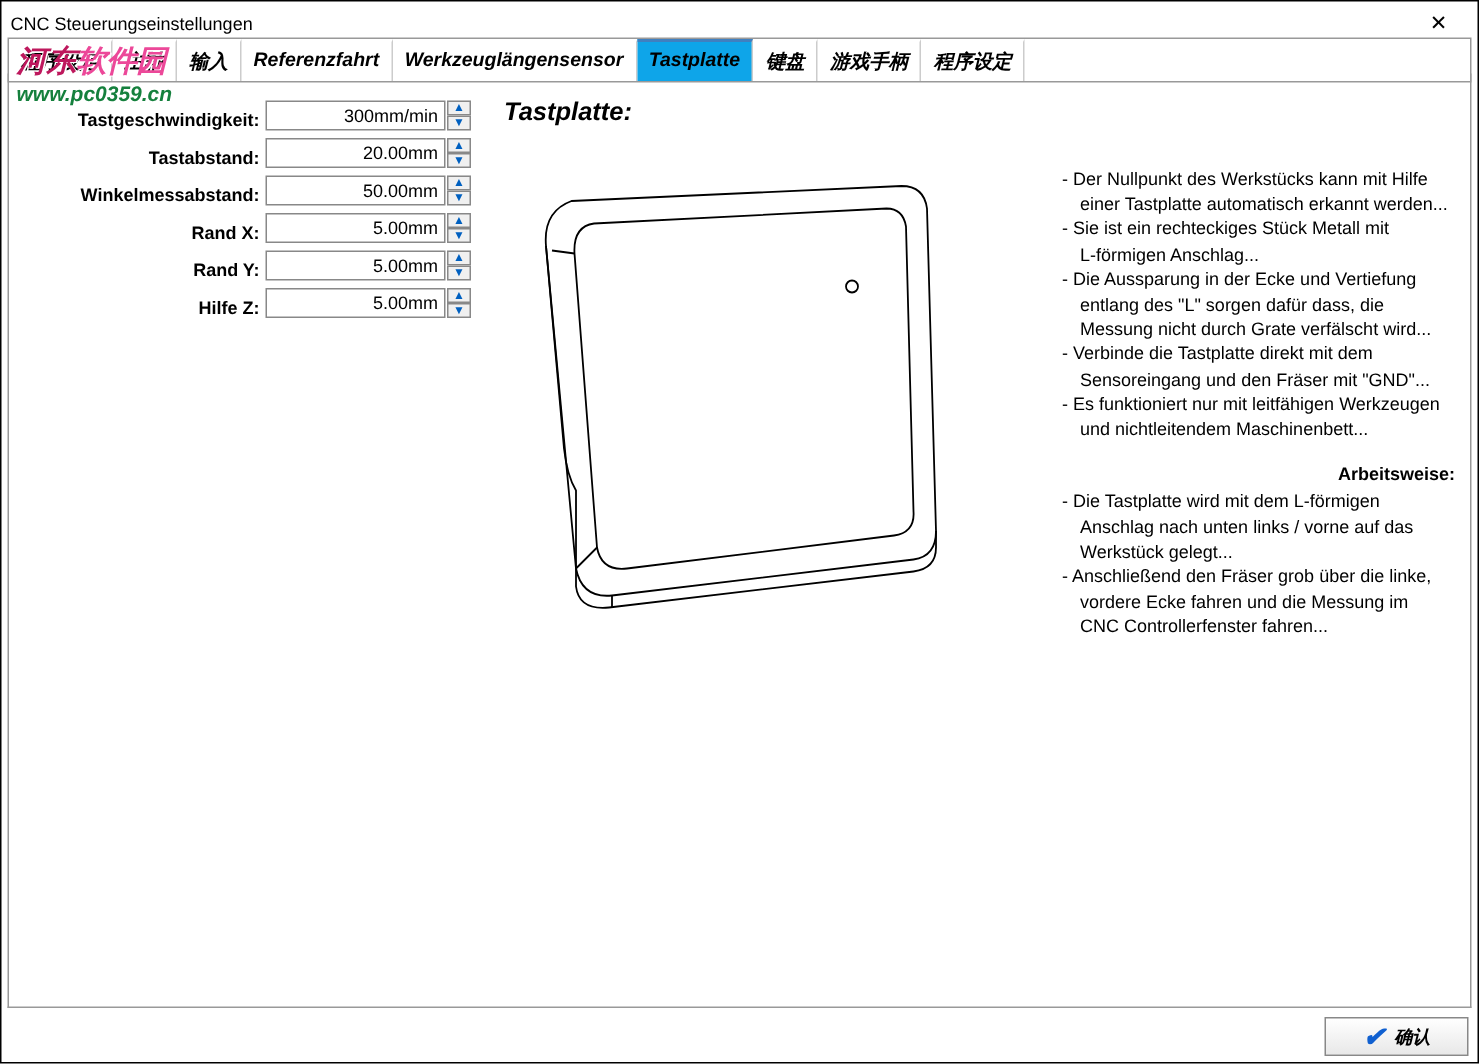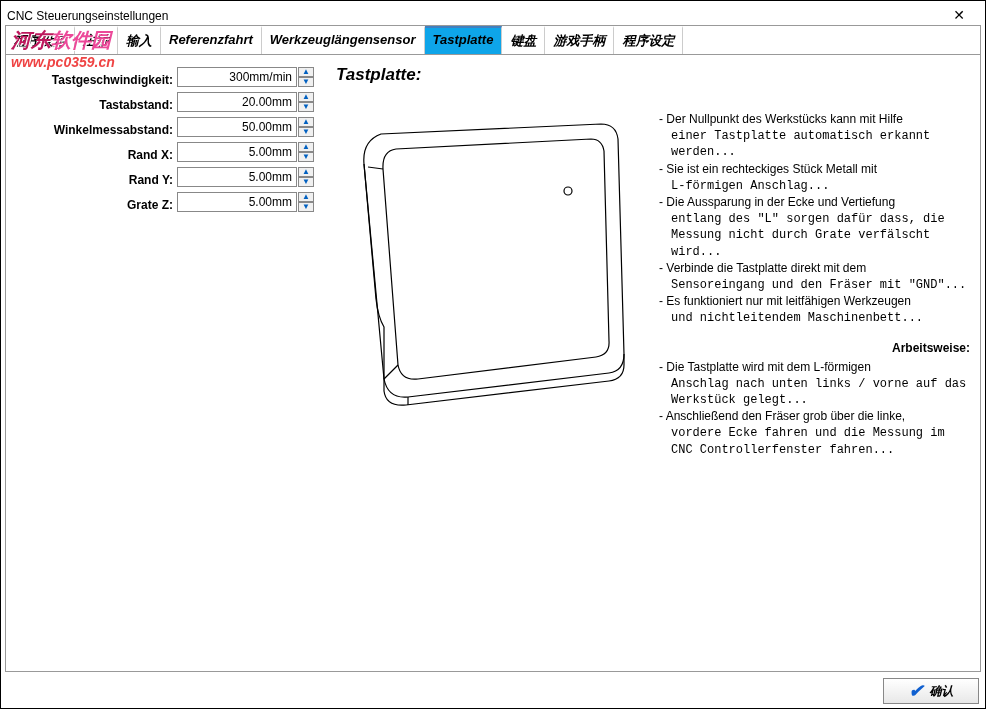--- a/index.html
+++ b/index.html
@@ -3,37 +3,37 @@
 <meta charset="utf-8">
 <style>
 * { box-sizing: border-box; margin: 0; padding: 0; }
 body { font-family: Arial, sans-serif; font-size: 12px; background: #fff; width: 986px; height: 709px; border: 1px solid #000; position: relative; }
 .titlebar { height: 22px; display: flex; align-items: flex-end; padding: 0 6px; font-size: 12px; }
 .titlebar-title { flex: 1; }
 .close-btn { width: 40px; text-align: center; font-size: 14px; cursor: pointer; }
 .watermark { position: absolute; top: 26px; left: 10px; z-index: 5; pointer-events: none; }
 .watermark .wm1 { font-size: 20px; font-weight: bold; color: #7fbf3f; font-style: italic; text-shadow: 1px 1px 0 #fff; }
 .watermark .wm1 span { color: #be185d; }
-.watermark .wm2 { font-size: 14px; font-weight: bold; color: #ef4444; font-style: italic; }
+.watermark .wm2 { font-size: 14px; font-weight: bold; color: #15803d; font-style: italic; }
 .tabs { display: flex; border: 1px solid #999; margin: 2px 4px 0 4px; background: #fff; }
 .tab { padding: 4px 8px; border-right: 1px solid #ccc; font-weight: bold; font-style: italic; font-size: 13px; white-space: nowrap; cursor: pointer; border-top: 2px solid transparent; }
 .tab.active { border-top: 2px solid #4080c0; background: #0ea5e9; }
 .content { position: absolute; top: 48px; left: 4px; right: 4px; bottom: 36px; border: 1px solid #999; border-top: none; padding: 14px 12px 12px 12px; }
 .form-area { position: absolute; top: 16px; left: 8px; width: 300px; }
 .form-row { display: flex; align-items: flex-end; margin-bottom: 3px; height: 22px; }
 .form-label { flex: 1; text-align: right; font-weight: bold; padding-right: 4px; font-size: 12px; }
 .form-input { width: 120px; height: 20px; border: 1px solid #888; text-align: right; padding-right: 4px; font-size: 12px; }
 .spinner { width: 16px; height: 20px; display: flex; flex-direction: column; margin-left: 1px; }
 .spinner .arrow { width: 16px; height: 10px; border: 1px solid #888; background: #f0f0f0; font-size: 8px; line-height: 7px; text-align: center; color: #0060c0; cursor: pointer; }
 .heading { position: absolute; top: 16px; left: 330px; font-size: 17px; font-weight: bold; font-style: italic; }
 .illustration { position: absolute; top: 60px; left: 340px; }
-.info-area { position: absolute; top: 62px; left: 643px; right: 10px; font-size: 12px; line-height: 1.35; }
+.info-area { position: absolute; top: 62px; left: 692px; right: 10px; font-size: 12px; line-height: 1.35; }
 .info-area p { margin: 0; }
 .info-area .bullet { padding-left: 20px; text-indent: -10px; margin-bottom: 1px; }
-.info-area .subline { padding-left: 22px; font-family: Liberation Mono, monospace; }
+.info-area .subline { padding-left: 22px; }
 .info-area .section-title { font-weight: bold; margin-top: 14px; margin-bottom: 2px; padding-left: 8px; text-align: right; }
 .footer { position: absolute; bottom: 4px; right: 6px; }
 .ok-btn { width: 96px; height: 26px; border: 1px solid #888; background: linear-gradient(#fff,#e8e8e8); display: flex; align-items: center; justify-content: center; gap: 6px; cursor: pointer; font-weight: bold; font-style: italic; font-size: 12px; }
 .ok-btn .check { color: #1060d0; font-size: 18px; font-weight: bold; }
 </style>
 </head>
 <body>
 
 <div class="titlebar">
   <span class="titlebar-title">CNC Steuerungseinstellungen</span>
@@ -94,21 +94,21 @@
     </div>
     <div class="form-row">
       <div class="form-label">Rand Y:</div>
       <input class="form-input" value="5.00mm" style="">
       <div class="spinner">
           <div class="arrow">▲</div>
           <div class="arrow">▼</div>
         </div>
     </div>
     <div class="form-row">
-      <div class="form-label">Grate Z:</div>
+      <div class="form-label">Hilfe Z:</div>
       <input class="form-input" value="5.00mm" style="">
       <div class="spinner">
           <div class="arrow">▲</div>
           <div class="arrow">▼</div>
         </div>
     </div>
   </div>
 
   <div class="heading">Tastplatte:</div>
 

